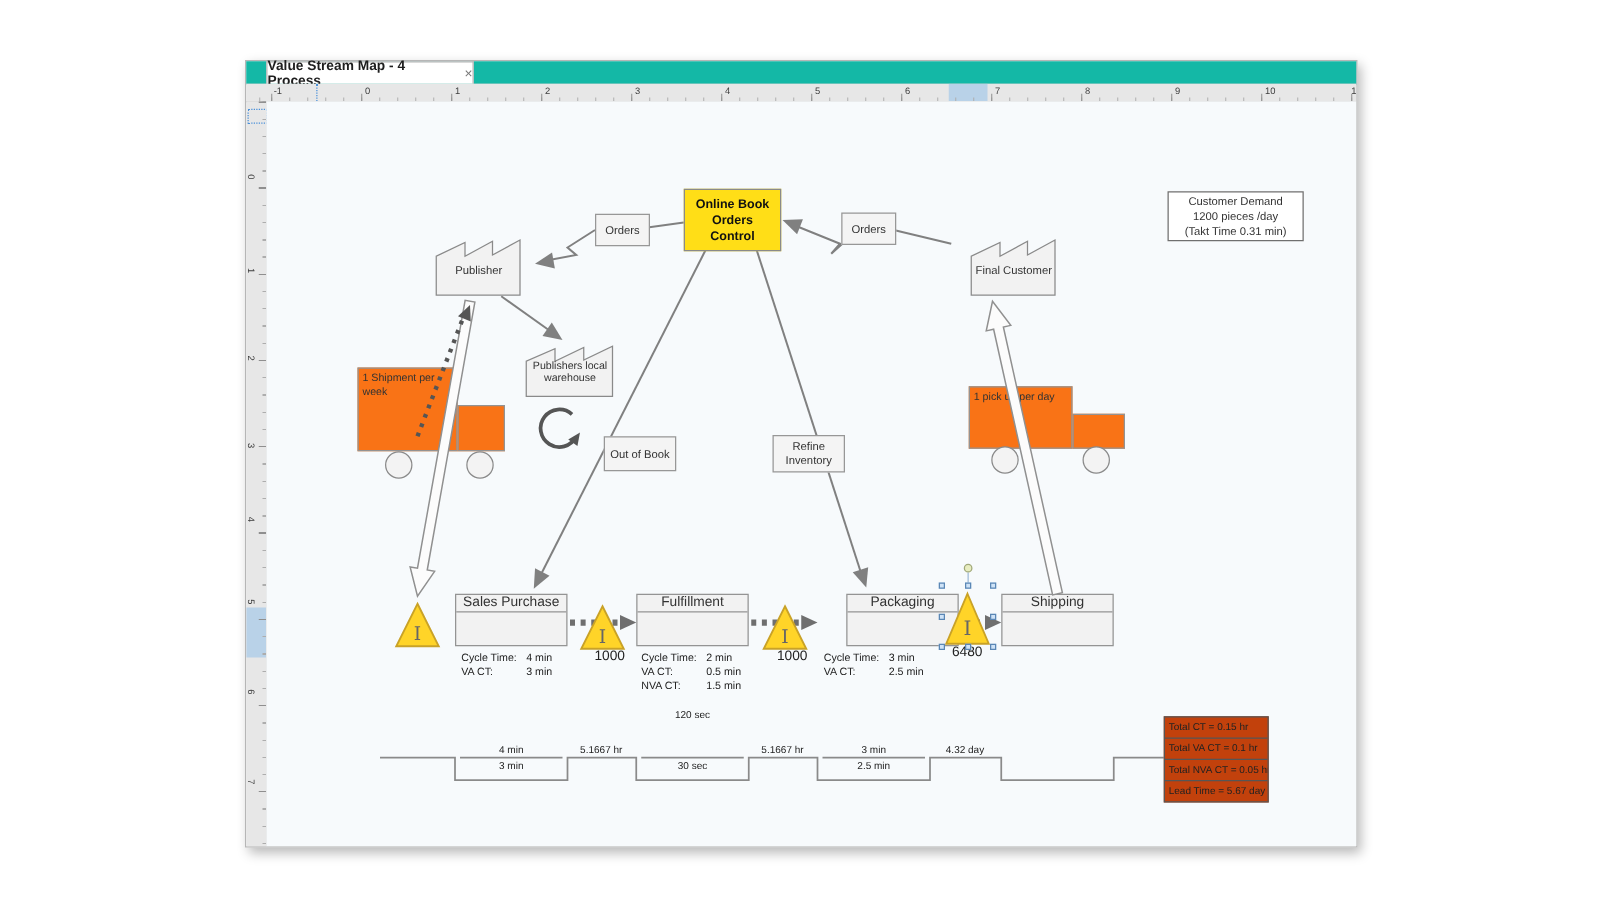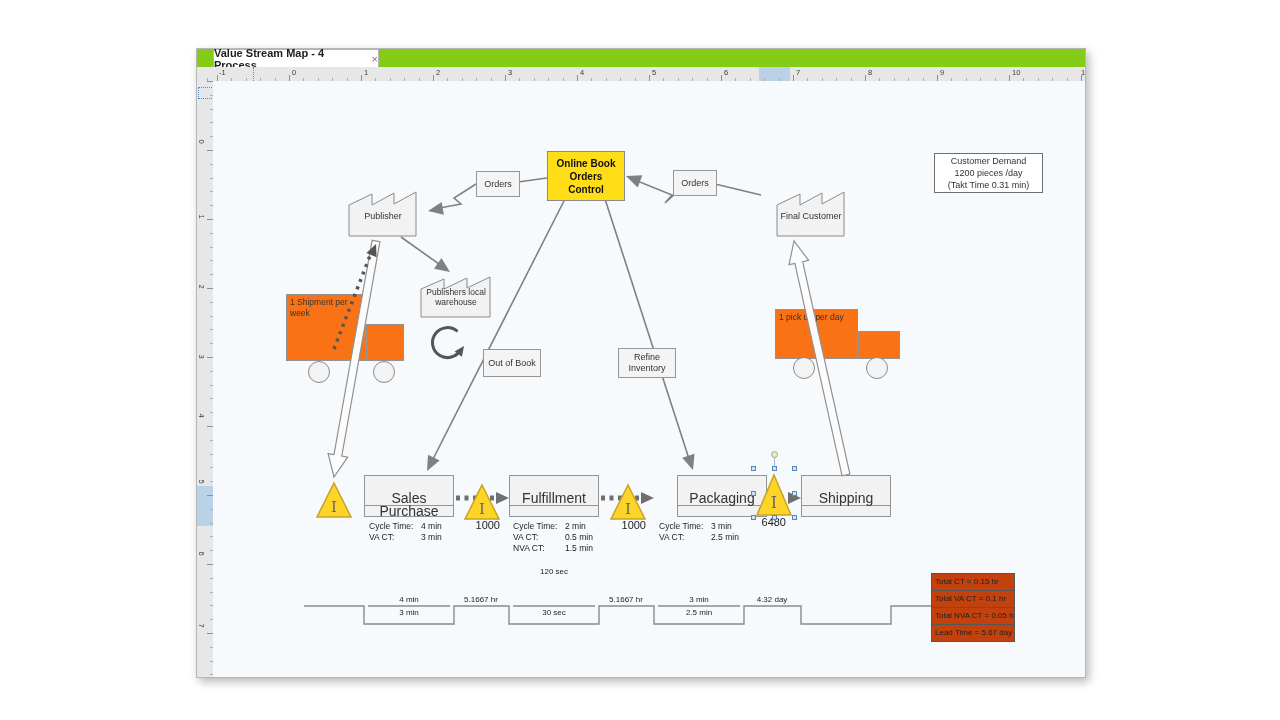--- a/index.html
+++ b/index.html
@@ -1,19 +1,19 @@
 <!DOCTYPE html>
 <html><head>
 <meta charset="utf-8">
 <style>
   html,body{margin:0;padding:0;width:1280px;height:720px;background:#ffffff;
     font-family:"Liberation Sans","DejaVu Sans",sans-serif;-webkit-font-smoothing:antialiased;}
   .win{position:absolute;left:196px;top:48px;width:888px;height:628px;background:#fff;
     border:1px solid #b6b6b6;box-shadow:3px 4px 9px rgba(0,0,0,.28);}
-  .tabbar{position:absolute;left:0;top:0;width:100%;height:18px;background:#84cc16;border-bottom:1px solid #bdbdbd;}
+  .tabbar{position:absolute;left:0;top:0;width:100%;height:18px;background:#14b8a6;border-bottom:1px solid #bdbdbd;}
   .tab{position:absolute;left:16px;top:0;width:166px;height:18px;background:#ffffff;border:1px solid #b4b4b4;border-bottom:none;
     box-sizing:border-box;display:flex;align-items:center;justify-content:center;gap:6px;font-size:11px;font-weight:bold;color:#1e1e1e;}
   .tabclose{font-weight:normal;color:#777;font-size:11px;cursor:default;}
   .hruler{position:absolute;left:0;top:18px;width:888px;height:14px;background:#e7e7e7;border-bottom:1px solid #b5b5b5;overflow:hidden;}
   .hruler .minor{position:absolute;left:0;bottom:0;width:100%;height:3px;
     background:repeating-linear-gradient(90deg,#adadad 0 1px,transparent 1px 14.4px);background-position-x:20px;}
   .hruler .major{position:absolute;left:0;bottom:0;width:100%;height:6px;
     background:repeating-linear-gradient(90deg,#8f8f8f 0 1px,transparent 1px 72px);background-position-x:20px;}
   .hruler span{position:absolute;top:1px;font-size:7.5px;color:#3c3c3c;}
   .hl-h{position:absolute;top:0;height:14px;background:#b9d2e8;}
@@ -33,21 +33,21 @@
     display:flex;flex-direction:column;align-items:center;justify-content:center;font-size:9px;line-height:11px;text-align:center;}
   .control{background:#FFDE17;border:1px solid #8a8a8a;font-weight:bold;color:#111;font-size:10px;line-height:13px;}
   .demand{background:#ffffff;border:1px solid #6f6f6f;font-size:9px;line-height:12px;}
   .factory{position:absolute;z-index:2;}
   .factory .flabel{position:absolute;left:0;right:0;top:45%;text-align:center;font-size:9px;color:#333;}
   .truck{position:absolute;z-index:2;}
   .tbody,.tcab{position:absolute;background:#f97316;border:1px solid #939393;box-sizing:border-box;}
   .tbody{font-size:8.5px;color:#333;padding:2px 3px;line-height:11px;text-align:left;}
   .wheel{position:absolute;width:22px;height:22px;border-radius:50%;background:#f3f3f3;border:1px solid #8a8a8a;box-sizing:border-box;}
   .proc{position:absolute;z-index:2;width:90px;height:42px;border:1px solid #949494;background:#f2f2f2;box-sizing:border-box;}
-  .proc .ptitle{height:13px;border-bottom:1px solid #949494;font-size:14px;color:#333;text-align:center;line-height:13px;margin-top:16px;}
+  .proc .ptitle{height:13px;border-bottom:1px solid #949494;font-size:11px;color:#333;text-align:center;line-height:13px;}
   .pdata{position:absolute;z-index:2;font-size:8.5px;color:#222;line-height:11px;}
   .prow{display:flex;} .prow .plab{width:52px;} 
   .tri{position:absolute;z-index:4;}
   .invlabel{position:absolute;z-index:4;font-size:11px;color:#222;text-align:right;}
   .tl-label{position:absolute;z-index:2;font-size:8px;color:#222;transform:translateX(-50%);white-space:nowrap;}
   .totals{position:absolute;z-index:2;left:718px;top:492px;width:84px;background:#c2410c;border:1px solid #565656;box-sizing:border-box;}
   .trow{height:16px;line-height:16px;border-bottom:1px solid #565656;font-size:8px;color:#222;padding-left:3px;white-space:nowrap;overflow:hidden;}
   .trow:last-child{border-bottom:none;}
   .handle{position:absolute;z-index:5;width:5px;height:5px;background:#cfe3f7;border:1px solid #5b87b5;box-sizing:border-box;}
   .rot-line{position:absolute;z-index:5;width:0;border-left:1px solid #9fb9d6;}

